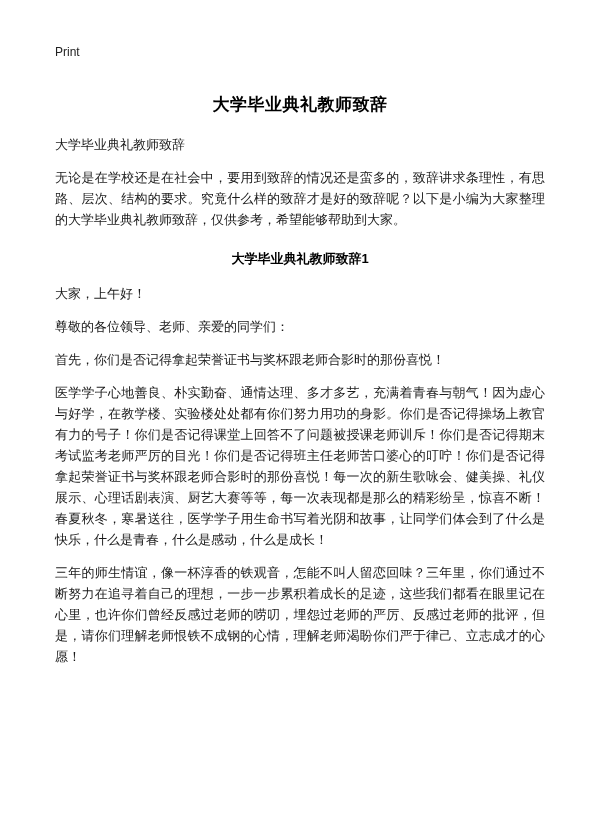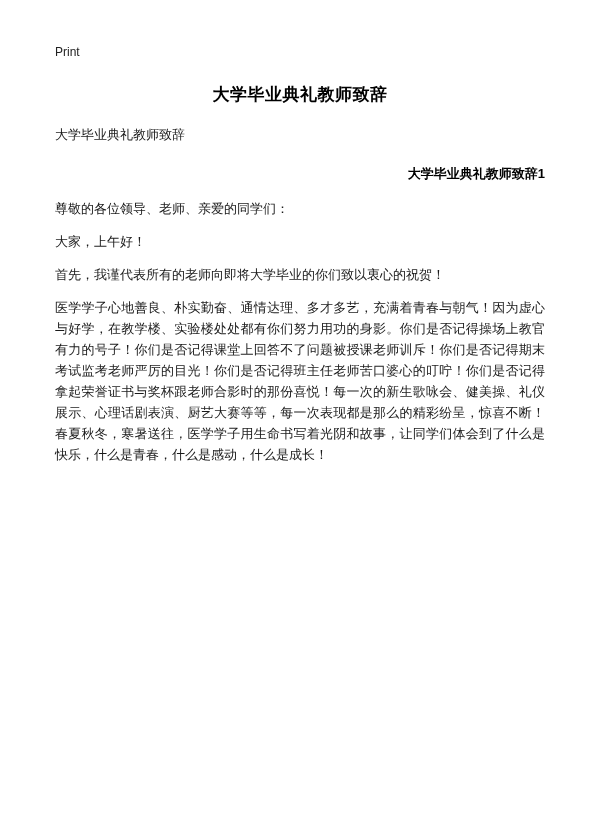--- a/index.html
+++ b/index.html
@@ -17,69 +17,71 @@
     color: #1a1a1a;
     overflow: hidden;
     box-sizing: border-box;
     padding: 42px 55px 0 55px;
   }
   .print-label {
     font-size: 12px;
     color: #222222;
     cursor: pointer;
     display: inline-block;
-    margin-bottom: 14px;
+    margin-bottom: 24px;
   }
   .doc-title {
     font-size: 17px;
     font-weight: bold;
     text-align: center;
     color: #000000;
     margin: 10px 0 18px 0;
     letter-spacing: 0.5px;
   }
   .doc-body p {
     font-size: 13px;
     line-height: 21px;
     margin: 0 0 12px 0;
     text-align: justify;
     color: #1a1a1a;
   }
   .doc-body p.section-heading {
     font-weight: bold;
     margin-top: 18px;
     margin-bottom: 14px;
-    text-align: right;
+    text-align: center;
     color: #000000;
   }
   .doc-body p.short-line {
     text-align: left;
   }
 </style>
 </head>
 <body>
 
 <div class="page">
 
   <span class="print-label">Print</span>
 
   <h1 class="doc-title">大学毕业典礼教师致辞</h1>
 
   <div class="doc-body">
 
     <p class="short-line">大学毕业典礼教师致辞</p>
 
+    <p>无论是在学校还是在社会中，要用到致辞的情况还是蛮多的，致辞讲求条理性，有思路、层次、结构的要求。究竟什么样的致辞才是好的致辞呢？以下是小编为大家整理的大学毕业典礼教师致辞，仅供参考，希望能够帮助到大家。</p>
 
     <p class="section-heading">大学毕业典礼教师致辞1</p>
 
+    <p class="short-line">大家，上午好！</p>
+
     <p class="short-line">尊敬的各位领导、老师、亲爱的同学们：</p>
 
-    <p class="short-line">大家，上午好！</p>
-
-    <p class="short-line">首先，我谨代表所有的老师向即将大学毕业的你们致以衷心的祝贺！</p>
+    <p class="short-line">首先，你们是否记得拿起荣誉证书与奖杯跟老师合影时的那份喜悦！</p>
 
 
 
     <p>医学学子心地善良、朴实勤奋、通情达理、多才多艺，充满着青春与朝气！因为虚心与好学，在教学楼、实验楼处处都有你们努力用功的身影。你们是否记得操场上教官有力的号子！你们是否记得课堂上回答不了问题被授课老师训斥！你们是否记得期末考试监考老师严厉的目光！你们是否记得班主任老师苦口婆心的叮咛！你们是否记得拿起荣誉证书与奖杯跟老师合影时的那份喜悦！每一次的新生歌咏会、健美操、礼仪展示、心理话剧表演、厨艺大赛等等，每一次表现都是那么的精彩纷呈，惊喜不断！春夏秋冬，寒暑送往，医学学子用生命书写着光阴和故事，让同学们体会到了什么是快乐，什么是青春，什么是感动，什么是成长！</p>
 
+    <p>三年的师生情谊，像一杯淳香的铁观音，怎能不叫人留恋回味？三年里，你们通过不断努力在追寻着自己的理想，一步一步累积着成长的足迹，这些我们都看在眼里记在心里，也许你们曾经反感过老师的唠叨，埋怨过老师的严厉、反感过老师的批评，但是，请你们理解老师恨铁不成钢的心情，理解老师渴盼你们严于律己、立志成才的心愿！</p>
 
   </div>
 </div>
 
 </body></html>

